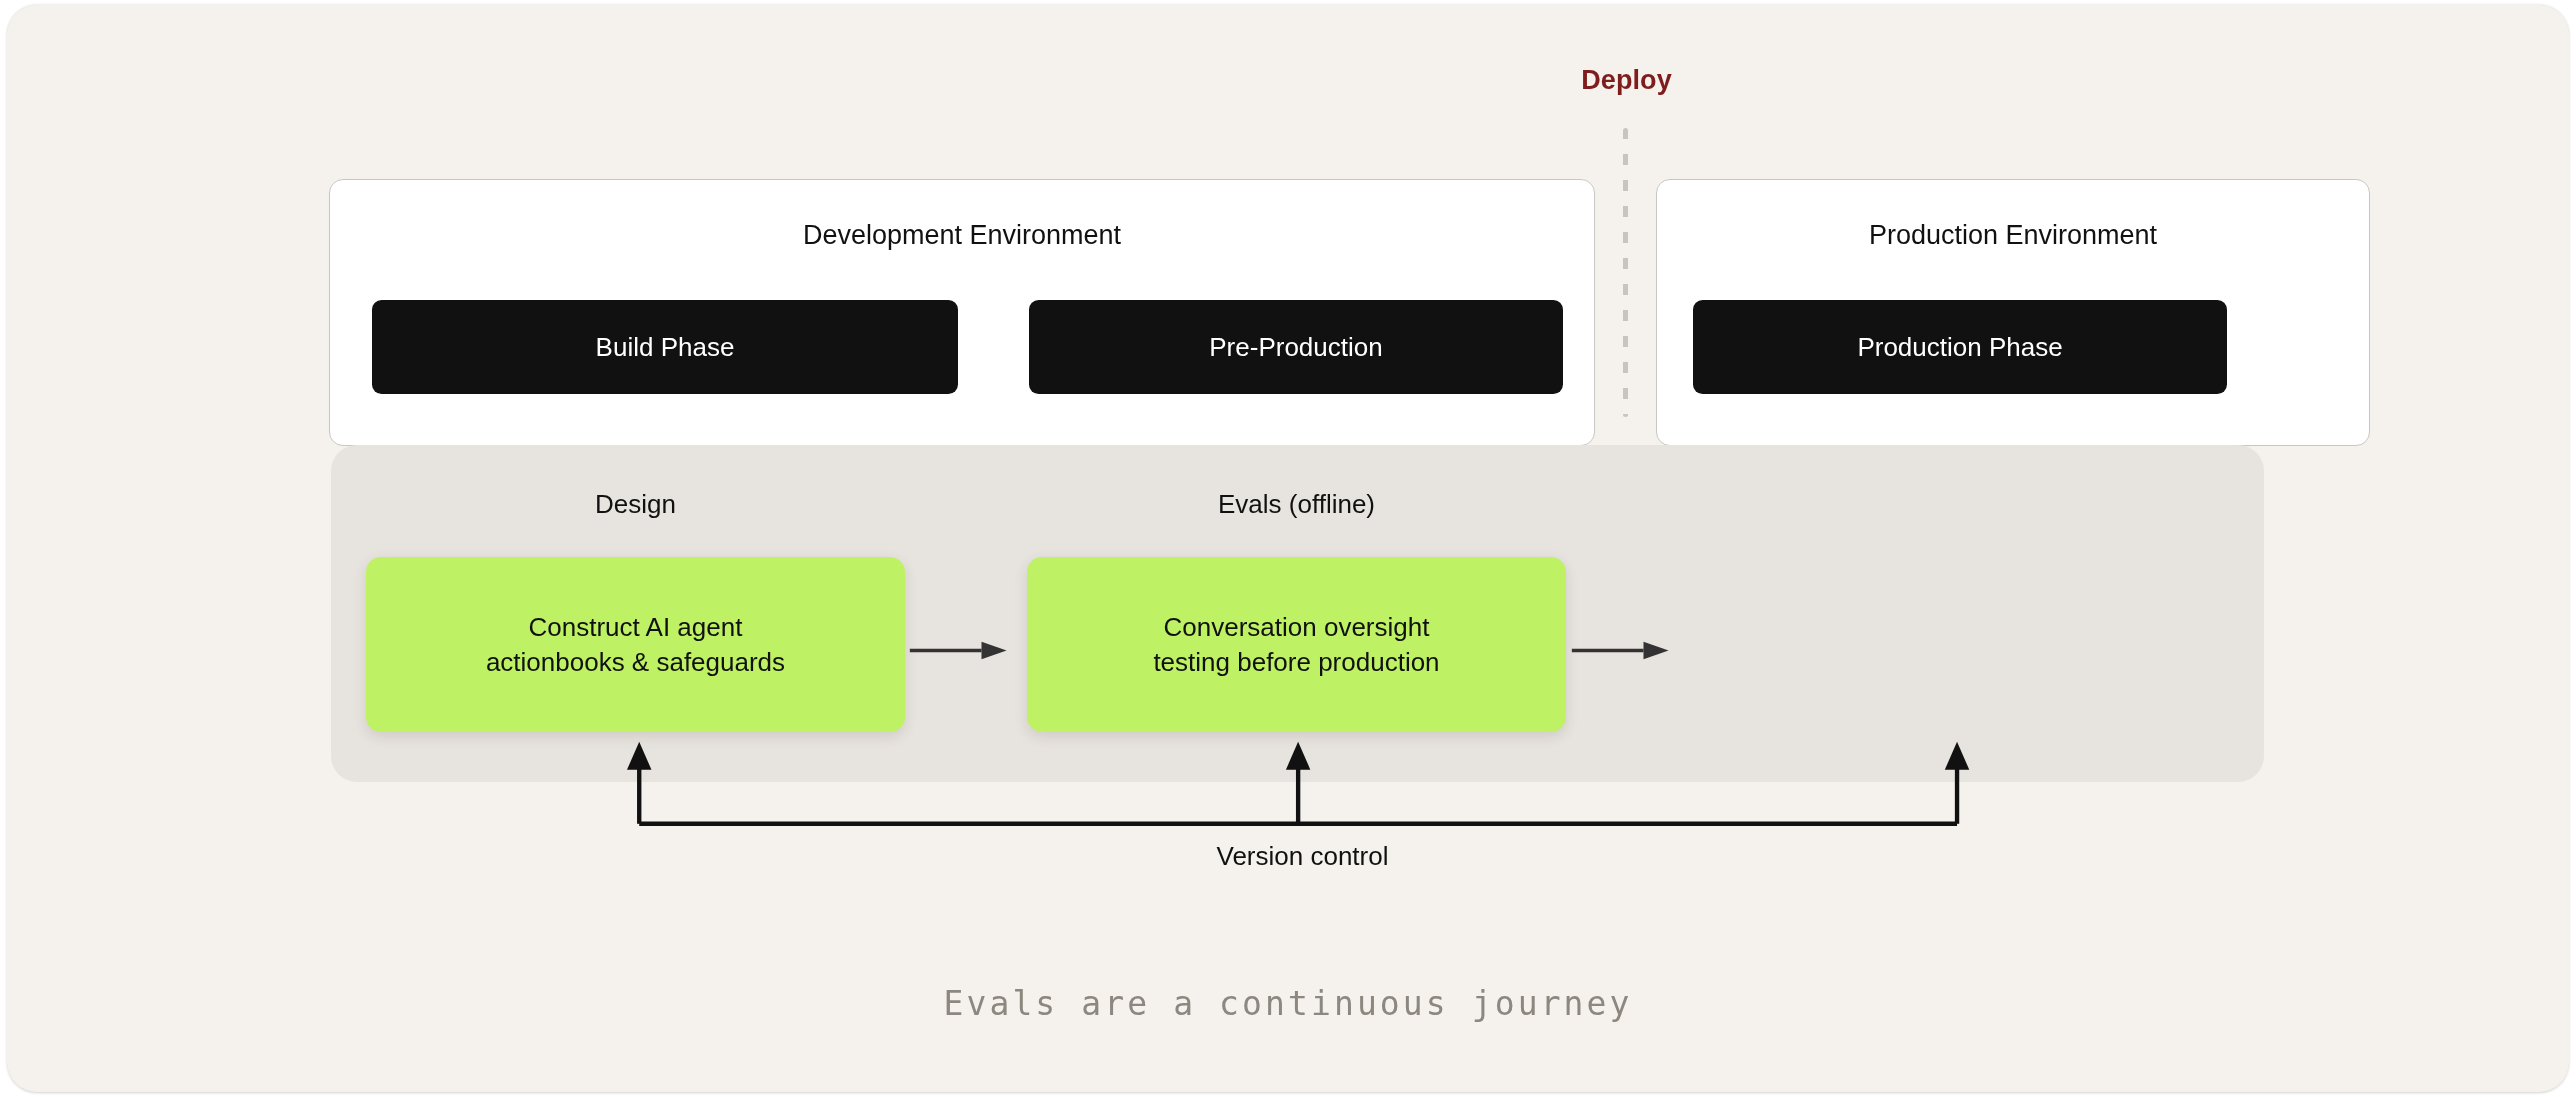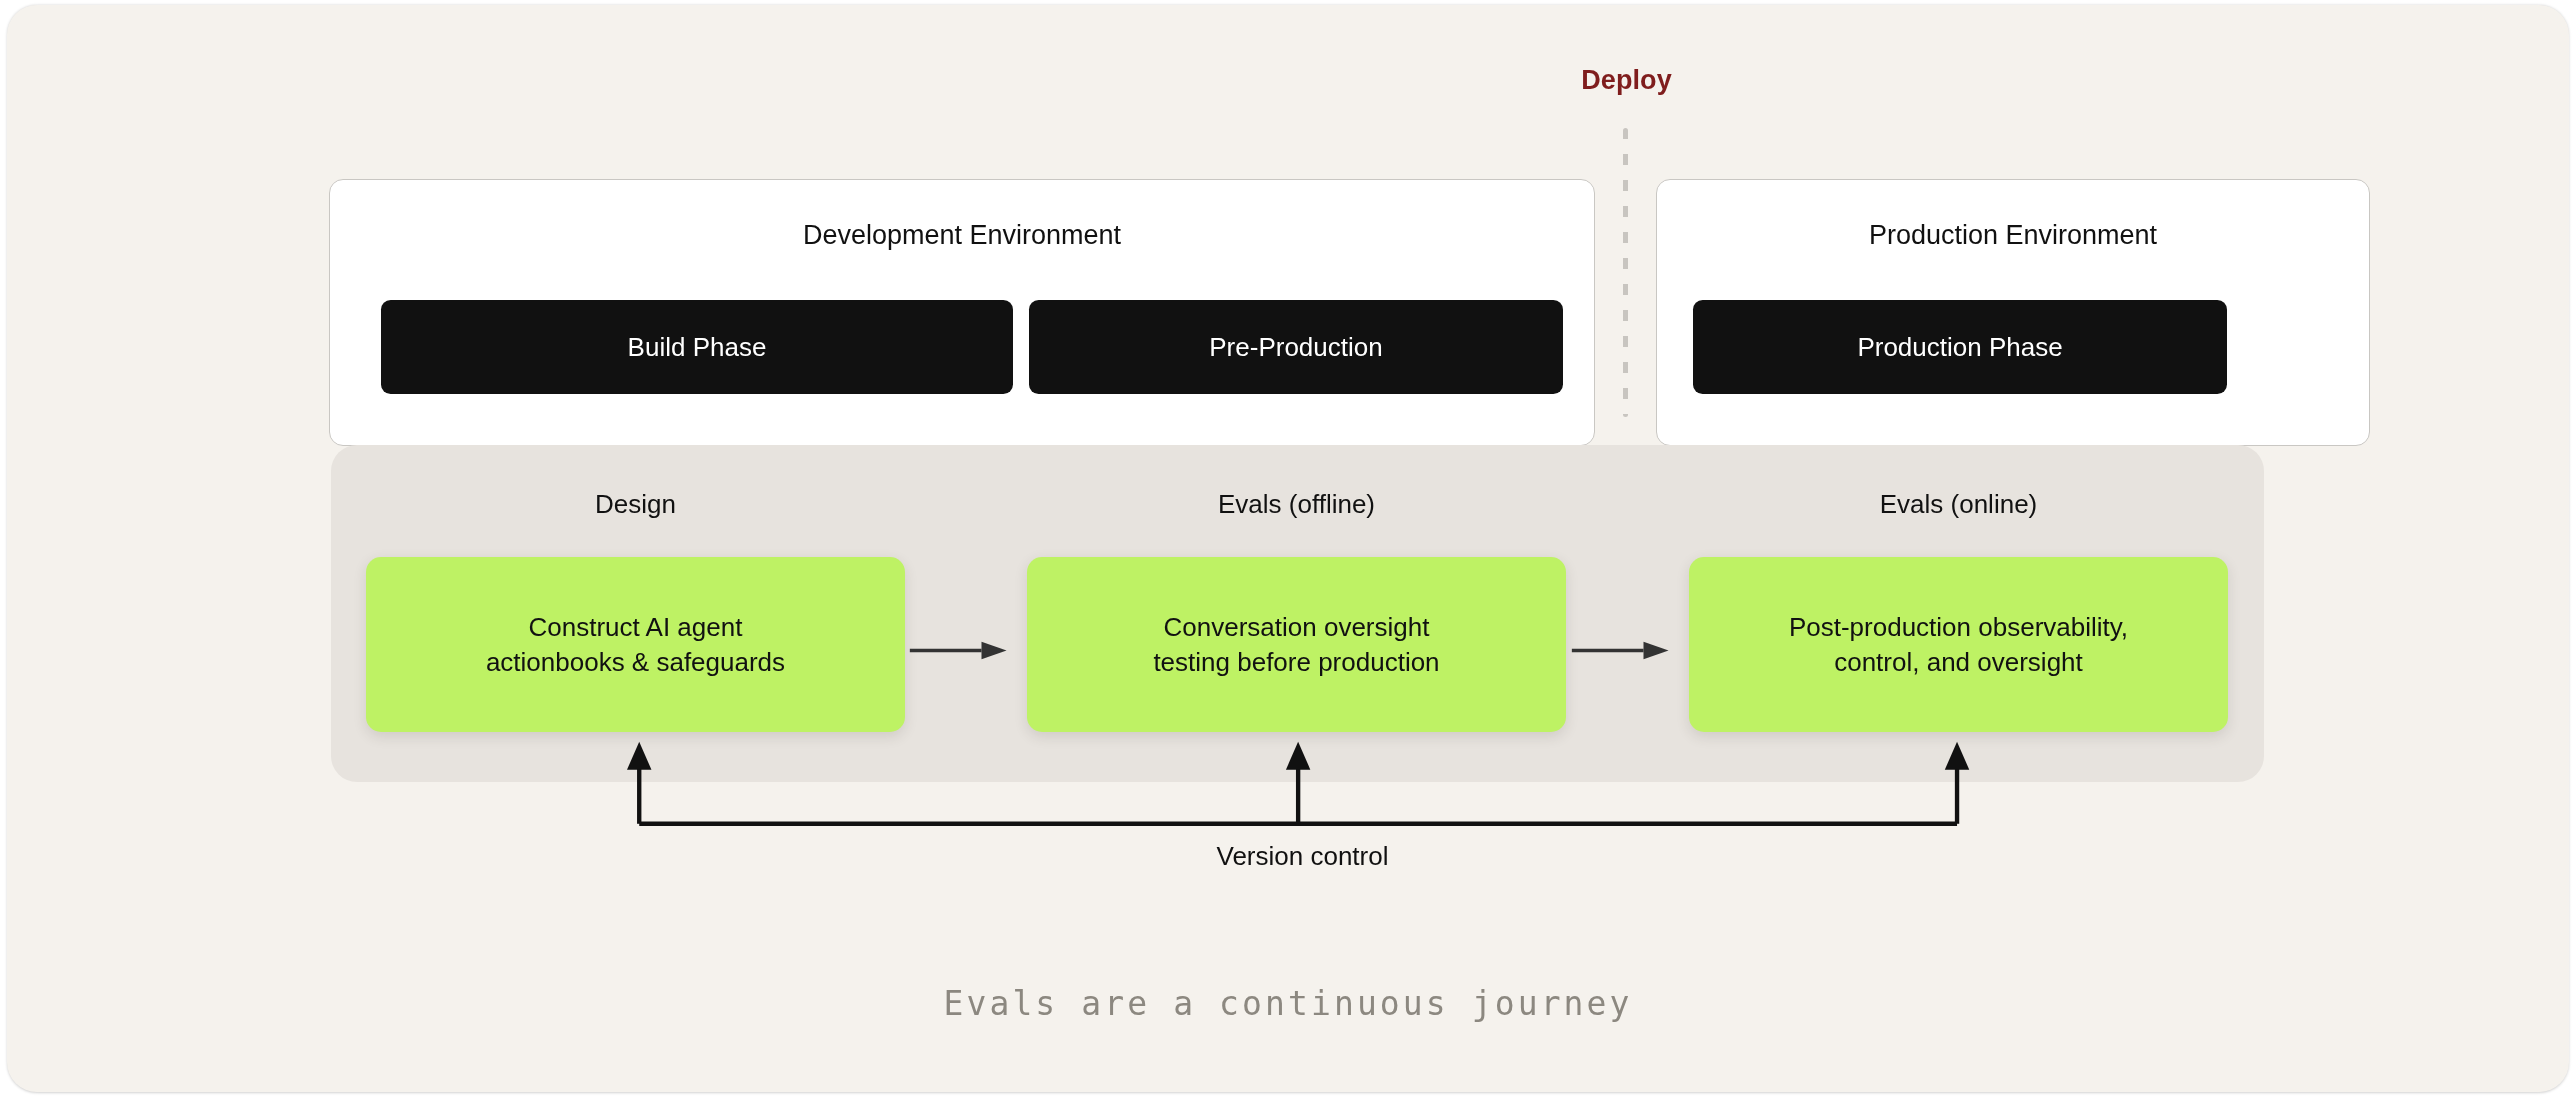--- a/index.html
+++ b/index.html
@@ -82,21 +82,21 @@
     height: 94px;
     background: #111111;
     border-radius: 9.6px;
     color: #ffffff;
     font-size: 26px;
     display: flex;
     align-items: center;
     justify-content: center;
     box-sizing: border-box;
   }
-  #pill-build    { left: 51px;  width: 632px; }
+  #pill-build    { left: 42px;  width: 586px; }
   #pill-prepro   { left: 699px; width: 534px; }
   #pill-prod     { left: 36px;  width: 534px; }
 
   
   .stage-band {
     position: absolute;
     left: 324px;
     top: 440px;
     width: 1933px;
     height: 337px;
@@ -215,29 +215,20 @@
     <div class="stage-col" id="col-offline">
       <div class="stage-label">Evals (offline)</div>
       <div class="stage-card">
         <div class="stage-card-text">
           <span>Conversation oversight</span><br>
           <span>testing before production</span>
         </div>
       </div>
     </div>
 
-    <div class="stage-col" id="col-online">
-      <div class="stage-label">Evals (online)</div>
-      <div class="stage-card">
-        <div class="stage-card-text">
-          <span>Post-production observability,</span><br>
-          <span>control, and oversight</span>
-        </div>
-      </div>
-    </div>
 
   </div>
 
   <svg class="h-arrow" id="h-arrow-1" viewBox="0 0 115 22">
     <line x1="0" y1="11" x2="83" y2="11" stroke="#333333" stroke-width="4"></line>
     <polygon points="83,1 112,11 83,21" fill="#333333"></polygon>
   </svg>
 
   <svg class="h-arrow" id="h-arrow-2" viewBox="0 0 115 22">
     <line x1="0" y1="11" x2="83" y2="11" stroke="#333333" stroke-width="4"></line>

